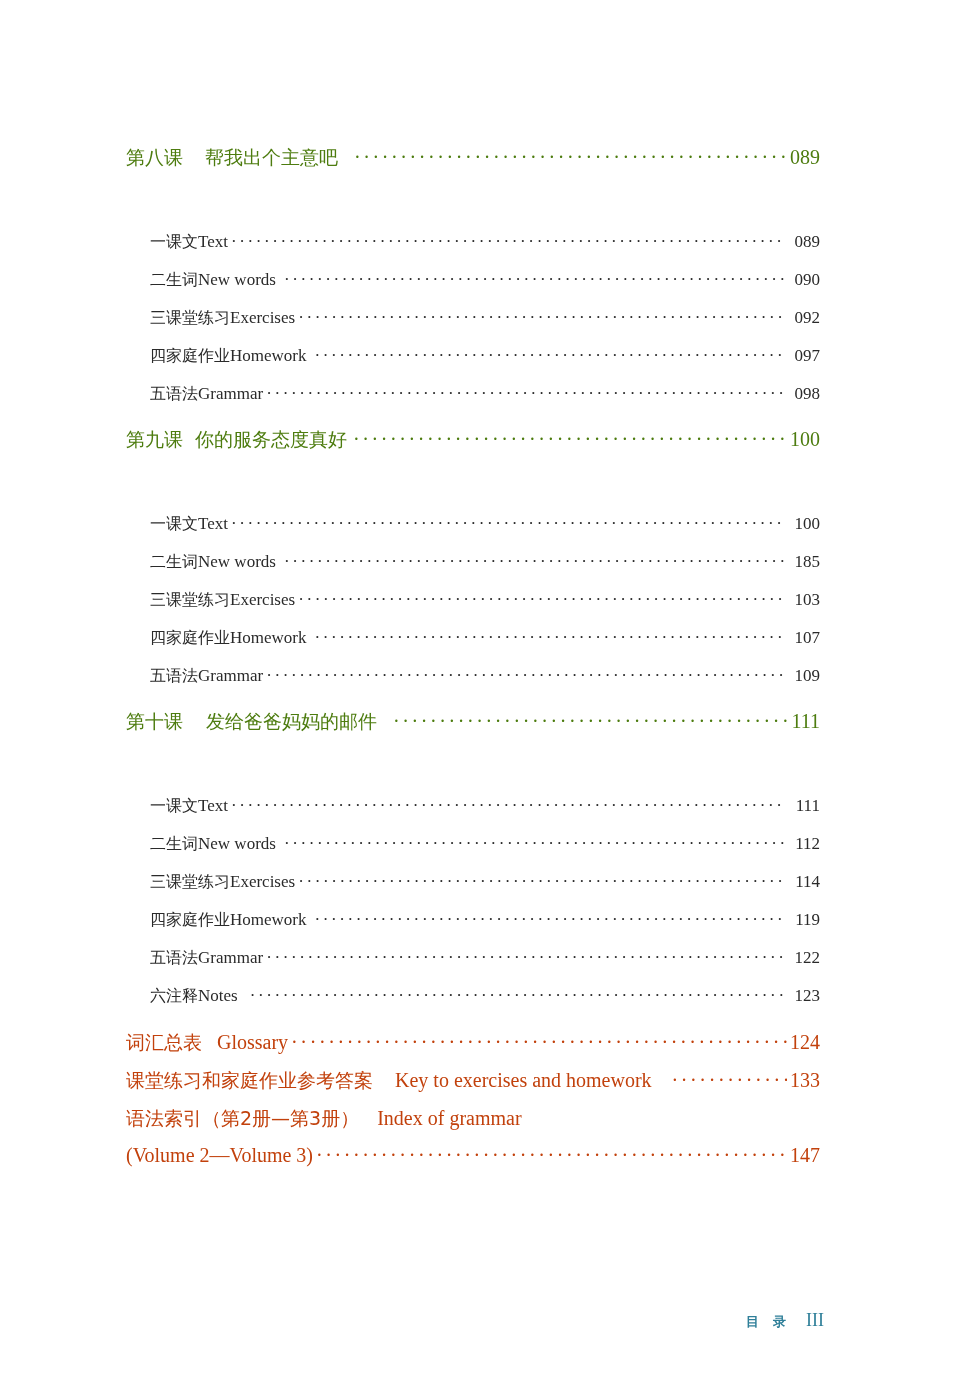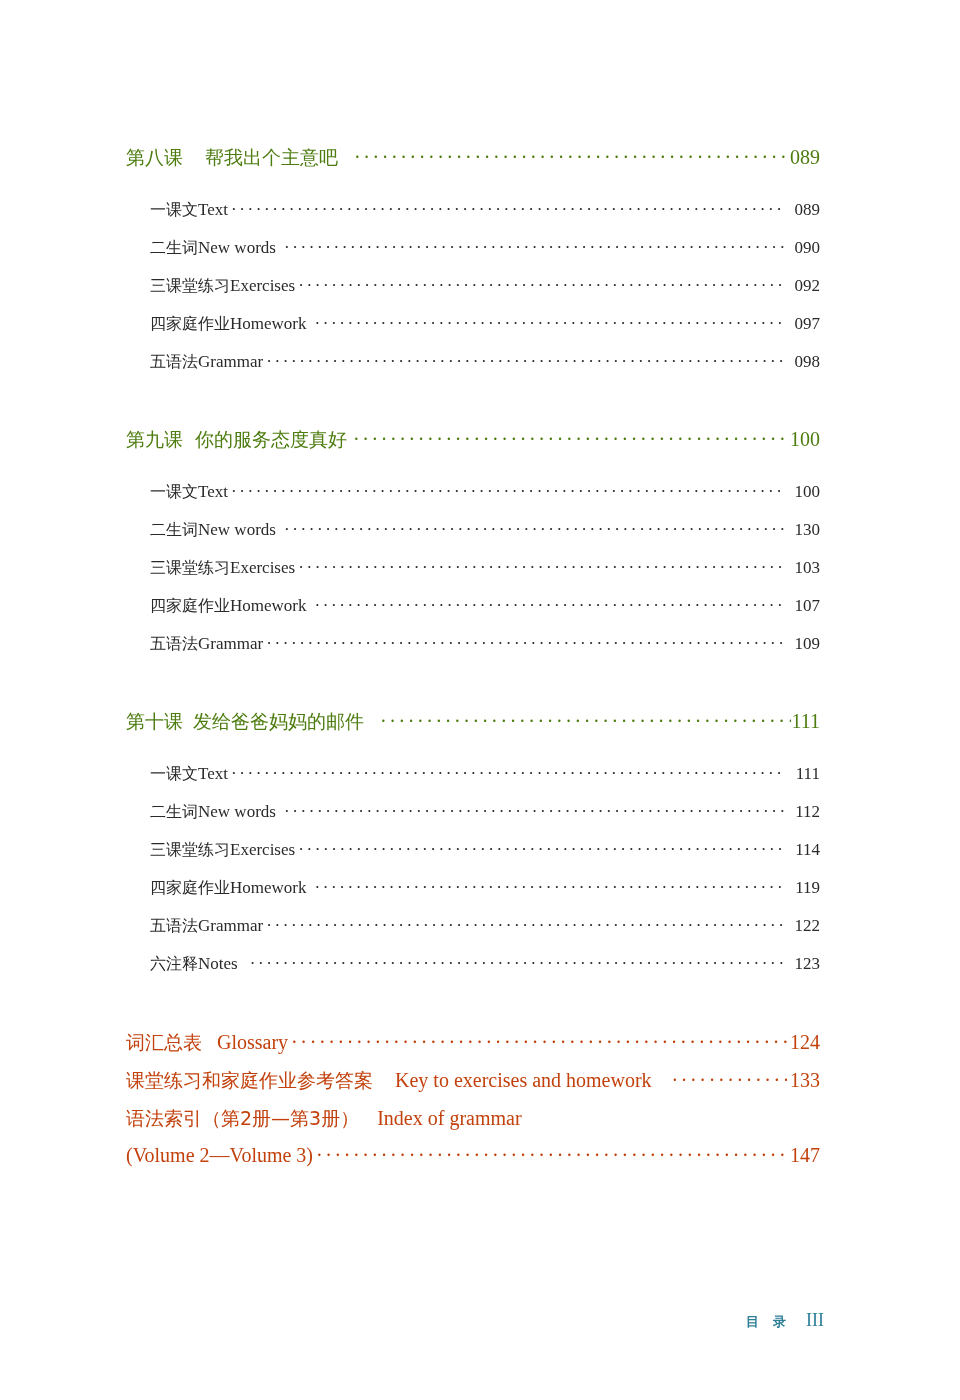--- a/index.html
+++ b/index.html
@@ -5,21 +5,21 @@
     html, body { margin: 0; padding: 0; }
     body {
       width: 960px; height: 1400px; background: #ffffff; position: relative; overflow: hidden;
       font-family: "DejaVu Serif", "Liberation Serif", serif;
     }
     .page { position: absolute; left: 0; top: 0; width: 960px; height: 1400px; }
     .row { position: absolute; display: flex; align-items: baseline; white-space: nowrap; }
     .lesson { left: 126px; width: 694px; color: #4d7c0f; font-size: 20px; }
     .sub { left: 150px; width: 670px; color: #2a2a2a; font-size: 17px; font-family: "Liberation Serif", "DejaVu Serif", serif; }
     .sub .num { width: 29px; display: inline-block; }
-    .sub .zh { display: inline-block; }
+    .sub .zh { display: inline-block; margin-top: 32px; }
     .sub .en { display: inline-block; }
     .appendix { left: 126px; width: 694px; color: #c2410c; font-size: 20px; }
     .en-font { font-family: "Liberation Serif", "DejaVu Serif", serif; }
     .zh-font { font-family: "DejaVu Sans", sans-serif; }
     .lesson .zh-font, .appendix .zh-font { font-size: 19px; }
     .sub .zh-font { font-size: 16px; }
     .dots {
       flex: 1 1 auto; overflow: hidden; margin: 0 3px; letter-spacing: 2.6px;
       font-family: "Liberation Serif", serif;
     }
@@ -91,21 +91,21 @@
     <span class="zh zh-font" style="width:58px">课文</span>
     <span class="en">Text</span>
     <span class="dots"></span>
     <span class="page-num">100</span>
   </div>
   <div class="row sub" style="top:520px">
     <span class="num zh-font">二</span>
     <span class="zh zh-font" style="width:58px">生词</span>
     <span class="en">New words</span>
     <span class="dots" style="margin-left:8px"></span>
-    <span class="page-num">130</span>
+    <span class="page-num">185</span>
   </div>
   <div class="row sub" style="top:558px">
     <span class="num zh-font">三</span>
     <span class="zh zh-font" style="width:97px">课堂练习</span>
     <span class="en">Exercises</span>
     <span class="dots"></span>
     <span class="page-num">103</span>
   </div>
   <div class="row sub" style="top:596px">
     <span class="num zh-font">四</span>
@@ -117,21 +117,21 @@
   <div class="row sub" style="top:634px">
     <span class="num zh-font">五</span>
     <span class="zh zh-font" style="width:58px">语法</span>
     <span class="en">Grammar</span>
     <span class="dots"></span>
     <span class="page-num">109</span>
   </div>
 
   <div class="row lesson" style="top:709px">
     <span class="zh-font">第十课</span>
-    <span class="zh-font" style="margin-left:10px">发给爸爸妈妈的邮件</span>
+    <span class="zh-font" style="margin-left:23px">发给爸爸妈妈的邮件</span>
     <span class="dots"></span>
     <span class="page-num">111</span>
   </div>
   <div class="row sub" style="top:764px">
     <span class="num zh-font">一</span>
     <span class="zh zh-font" style="width:58px">课文</span>
     <span class="en">Text</span>
     <span class="dots"></span>
     <span class="page-num">111</span>
   </div>

